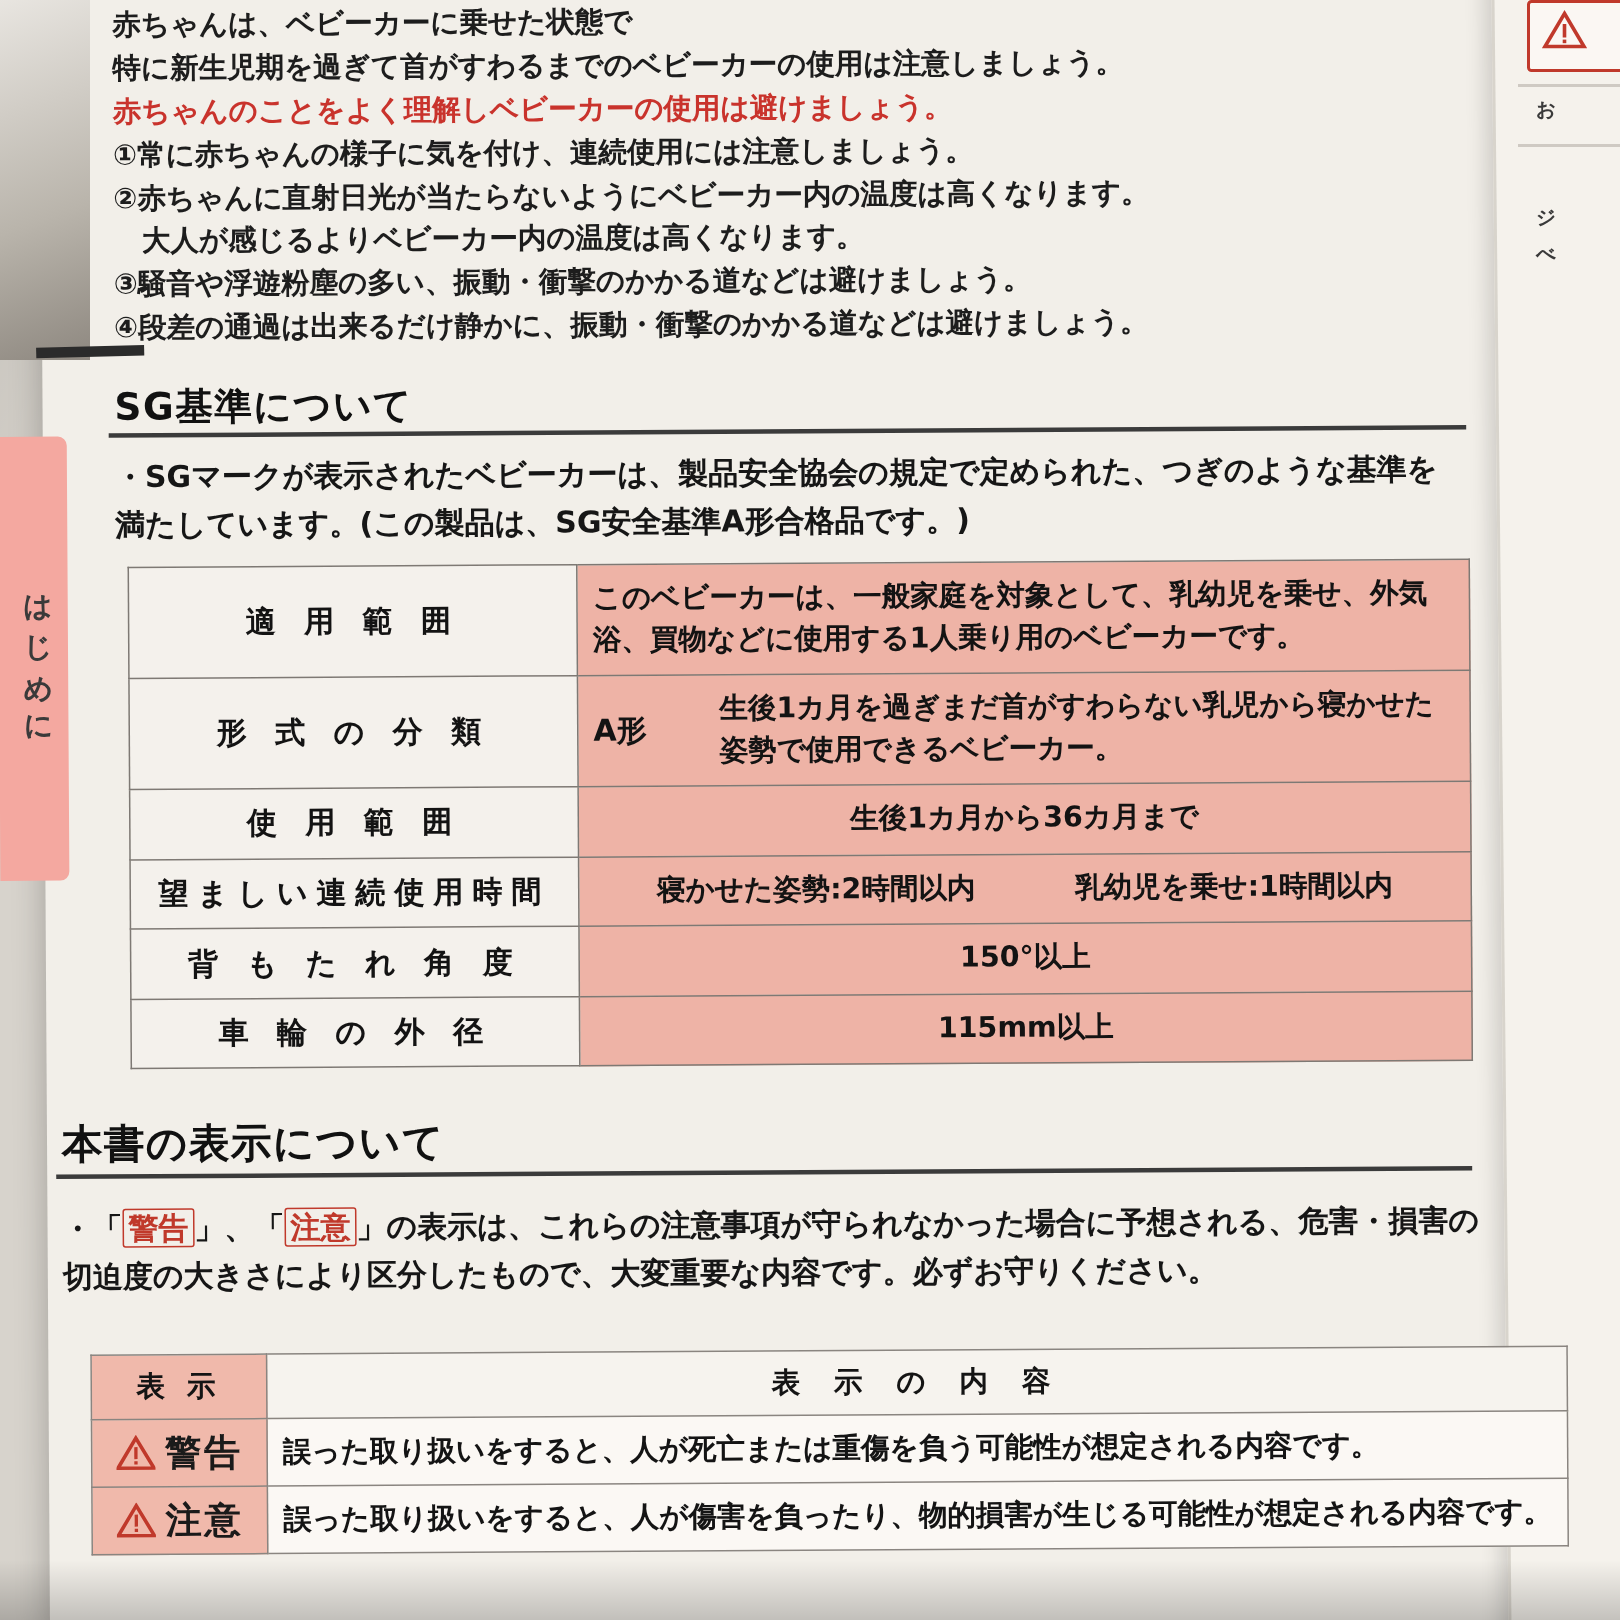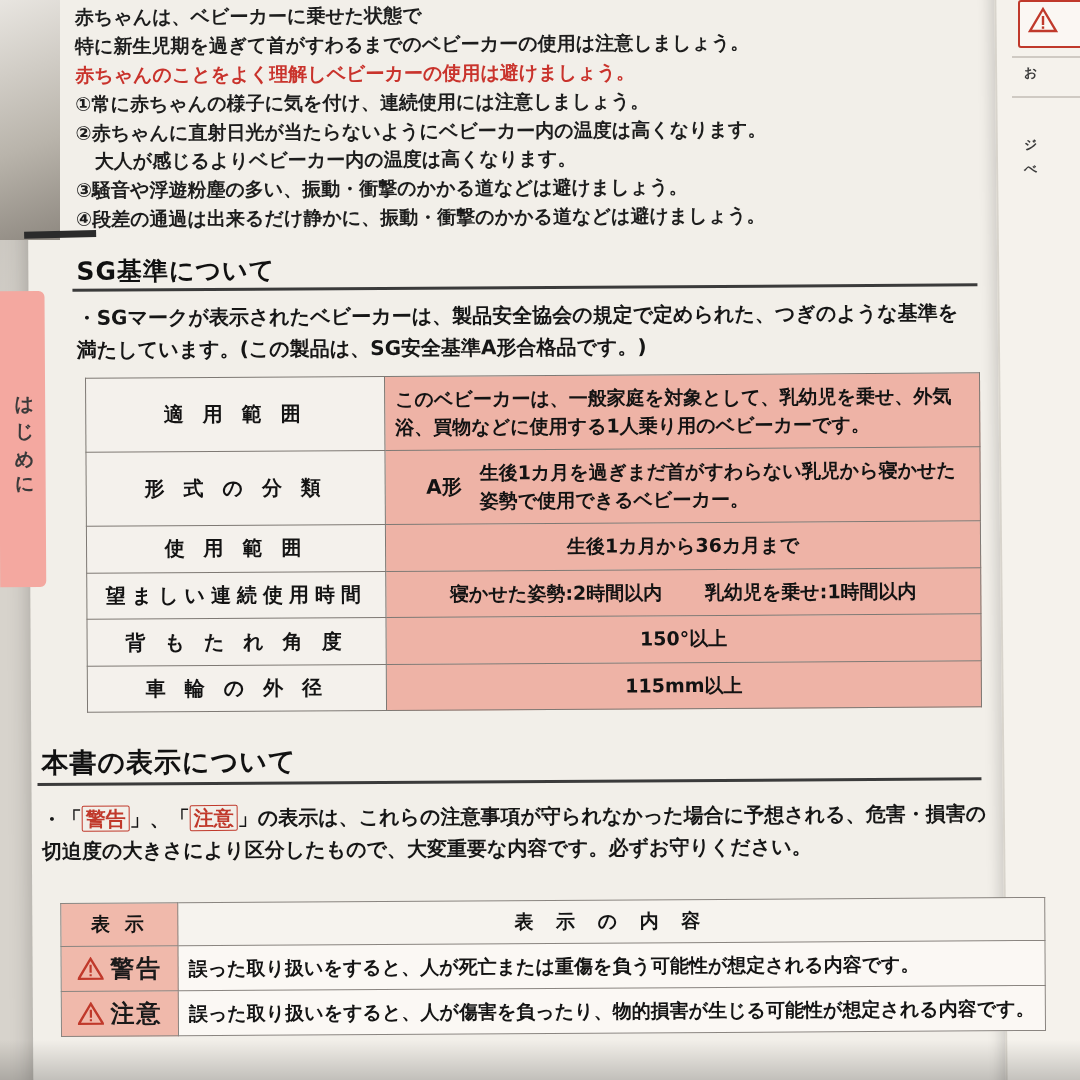--- a/index.html
+++ b/index.html
@@ -94,23 +94,23 @@
     width:290px;background:#f4f1ec;
     text-align:center;font-size:20px;font-weight:bold;letter-spacing:6px;
     padding:9px 4px;
   }
   .sg-table td.val{
     background:#eeb3a6;
     text-align:center;font-size:19px;font-weight:bold;padding:9px 10px;line-height:1.45;
   }
   .sg-table td.val.left{text-align:left;}
   .val .twocol{display:flex;align-items:center;gap:18px;justify-content:flex-start;}
-  .val .aform{font-size:20px;font-weight:bold;min-width:66px;text-align:right;}
+  .val .aform{font-size:20px;font-weight:bold;min-width:66px;text-align:left;}
   .val .atext{text-align:left;line-height:1.45;}
-  .val .spaced{display:inline-block;margin:0 18px;}
+  .val .spaced{display:inline-block;margin:0 30px;}
 
   
   .sec2-title{
     position:absolute;left:40px;top:742px;font-size:27px;font-weight:bold;color:#111;
     letter-spacing:1px;
   }
   .sec2-rule{
     position:absolute;left:36px;top:780px;width:944px;height:3px;background:#3b3b3b;
   }
   .sec2-p{

